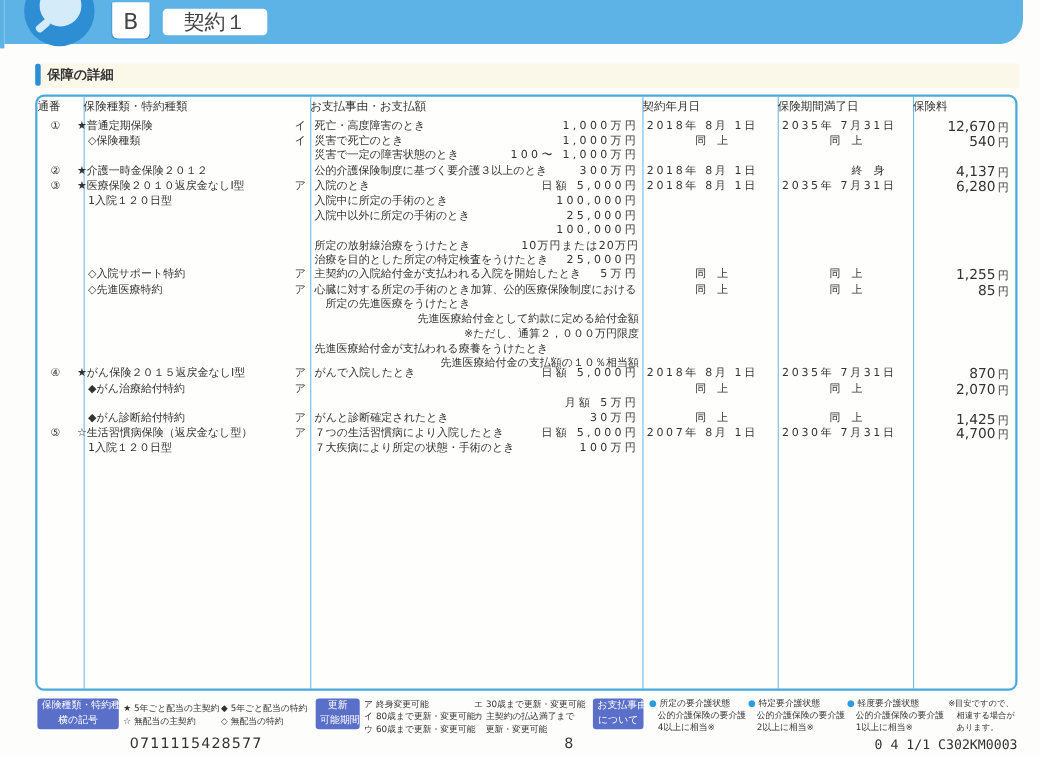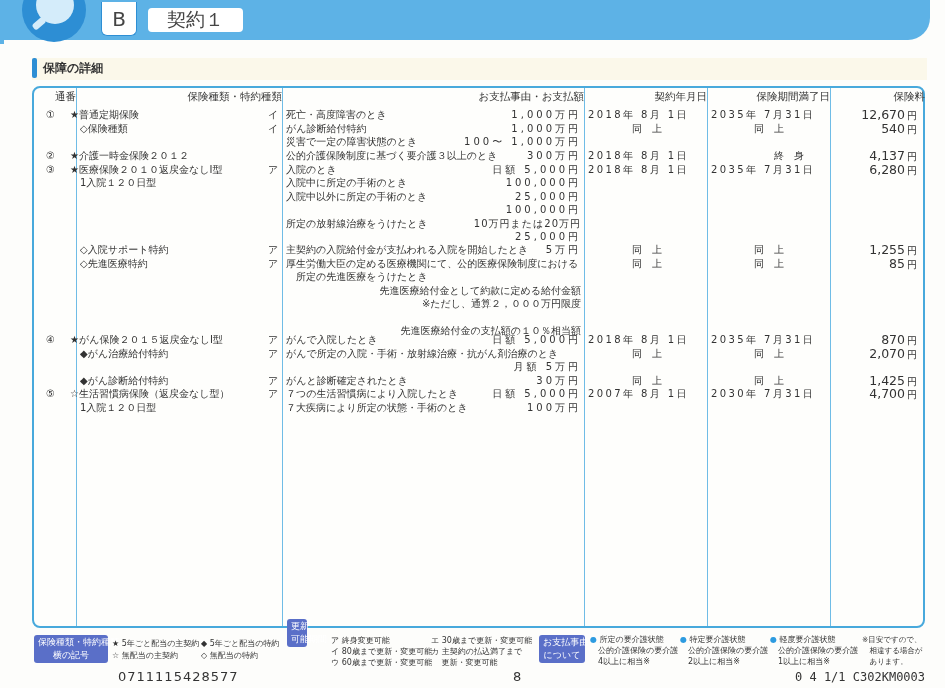--- a/index.html
+++ b/index.html
@@ -20,21 +20,21 @@
 
   
   .section { position: absolute; left: 32px; top: 58px; width: 895px; height: 22px; background: #fbf8ea; }
   .section-bar { position: absolute; left: 0; top: 0; width: 5px; height: 20px; background: #2d8ed4; border-radius: 2px; }
   .section-title { position: absolute; left: 11px; top: 2px; font-size: 12px; font-weight: bold; color: #333; }
   .section-note { position: absolute; right: 6px; top: 4px; font-size: 9px; color: #333; }
 
   
   .table { position: absolute; left: 32px; top: 86px; width: 893px; height: 542px; border: 2px solid #48a9dc; border-radius: 8px; background: #fefefc; }
   .col-line { position: absolute; top: 0; bottom: 0; width: 1px; background: #6fbce6; }
-  .th { position: absolute; top: 2px; font-size: 10.5px; text-align: right; color: #333; }
+  .th { position: absolute; top: 2px; font-size: 10.5px; text-align: left; color: #333; }
   .cell { position: absolute; font-size: 10px; line-height: 13.5px; white-space: pre; color: #333; }
   .num { position: absolute; font-size: 10px; line-height: 13.5px; white-space: pre; color: #333; text-align: right; letter-spacing: 3px; }
   .prem { position: absolute; font-size: 12.5px; line-height: 13.5px; text-align: right; color: #333; font-family: "DejaVu Sans", sans-serif; }
   .prem span.yen { font-size: 10px; margin-left: 2px; }
   .date { position: absolute; font-size: 10px; line-height: 13.5px; white-space: pre; color: #333; letter-spacing: 2.4px; }
 
   
   .legend-badge { position: absolute; height: 28px; background: #5a6fc8; color: #fff; font-size: 9px; text-align: center; line-height: 13px; padding: 1px 4px; border-radius: 3px; }
   .legend-text { position: absolute; font-size: 8px; line-height: 11px; color: #333; white-space: pre; }
   .dot { color: #2d9be0; }
@@ -134,63 +134,64 @@
   <div class="cell" style="left:12px;top:299px">⑤</div>
   <div class="cell" style="left:36px;top:299px">☆生活習慣病保険（返戻金なし型）</div>
   <div class="cell" style="left:36px;top:312.5px">　1入院１２０日型</div>
   <div class="cell" style="left:234px;top:299px">ア</div>
   <div class="date" style="left:554px;top:299px">2007年 8月 1日</div>
   <div class="date" style="left:677px;top:299px">2030年 7月31日</div>
   <div class="prem" style="right:6px;top:299px"><span>4,700</span><span class="yen">円</span></div>
 
   <div class="cell" style="left:252px;top:20px">死亡・高度障害のとき</div>
   <div class="num" style="right:342px;top:20px">1,000万円</div>
-  <div class="cell" style="left:252px;top:33.5px">がん診断給付特約</div>
+  <div class="cell" style="left:252px;top:33.5px">災害で死亡のとき</div>
   <div class="num" style="right:342px;top:33.5px">1,000万円</div>
   <div class="cell" style="left:252px;top:47px">災害で一定の障害状態のとき</div>
   <div class="num" style="right:342px;top:47px">100〜 1,000万円</div>
   <div class="cell" style="left:252px;top:61px">公的介護保険制度に基づく要介護３以上のとき</div>
   <div class="num" style="right:342px;top:61px">300万円</div>
   <div class="cell" style="left:252px;top:74.5px">入院のとき</div>
   <div class="num" style="right:342px;top:74.5px">日額 5,000円</div>
   <div class="cell" style="left:252px;top:88px">入院中に所定の手術のとき</div>
   <div class="num" style="right:342px;top:88px">100,000円</div>
   <div class="cell" style="left:252px;top:101.5px">入院中以外に所定の手術のとき</div>
   <div class="num" style="right:342px;top:101.5px">25,000円</div>
   <div class="num" style="right:342px;top:115px">100,000円</div>
   <div class="cell" style="left:252px;top:128.5px">所定の放射線治療をうけたとき</div>
   <div class="num" style="right:342px;top:128.5px;letter-spacing:1px">10万円または20万円</div>
+  <div class="cell" style="left:252px;top:142px">治療を目的とした所定の特定検査をうけたとき</div>
   <div class="num" style="right:342px;top:142px">25,000円</div>
   <div class="cell" style="left:252px;top:155px">主契約の入院給付金が支払われる入院を開始したとき</div>
   <div class="num" style="right:342px;top:155px">5万円</div>
-  <div class="cell" style="left:252px;top:168.5px">厚生労働大臣の定める医療機関にて、公的医療保険制度における</div>
+  <div class="cell" style="left:252px;top:168.5px">心臓に対する所定の手術のとき加算、公的医療保険制度における</div>
   <div class="cell" style="left:252px;top:182px">　所定の先進医療をうけたとき</div>
   <div class="num" style="right:342px;top:195.5px;letter-spacing:0">先進医療給付金として約款に定める給付金額</div>
   <div class="num" style="right:342px;top:209px;letter-spacing:0">※ただし、通算２，０００万円限度</div>
+  <div class="cell" style="left:252px;top:222.5px">先進医療給付金が支払われる療養をうけたとき</div>
   <div class="num" style="right:342px;top:236px;letter-spacing:0">先進医療給付金の支払額の１０％相当額</div>
   <div class="cell" style="left:252px;top:245px">がんで入院したとき</div>
   <div class="num" style="right:342px;top:245px">日額 5,000円</div>
-  <div class="cell" style="left:252px;top:258.5px">がんで所定の入院・手術・放射線治療・抗がん剤治療のとき</div>
   <div class="num" style="right:342px;top:272px">月額 5万円</div>
   <div class="cell" style="left:252px;top:285.5px">がんと診断確定されたとき</div>
   <div class="num" style="right:342px;top:285.5px">30万円</div>
   <div class="cell" style="left:252px;top:299px">７つの生活習慣病により入院したとき</div>
   <div class="num" style="right:342px;top:299px">日額 5,000円</div>
   <div class="cell" style="left:252px;top:312.5px">７大疾病により所定の状態・手術のとき</div>
   <div class="num" style="right:342px;top:312.5px">100万円</div>
 </div>
 
 <div class="legend-badge" style="left:34px;top:635px;width:74px;white-space:pre">保険種類・特約種類
 横の記号</div>
 <div class="legend-text" style="left:112px;top:638px">★ 5年ごと配当の主契約</div>
 <div class="legend-text" style="left:112px;top:650px">☆ 無配当の主契約</div>
 <div class="legend-text" style="left:201px;top:638px">◆ 5年ごと配当の特約</div>
 <div class="legend-text" style="left:201px;top:650px">◇ 無配当の特約</div>
 
-<div class="legend-badge" style="left:287px;top:619px;width:20px;white-space:pre">更新
+<div class="legend-badge" style="left:287px;top:635px;width:40px;white-space:pre">更新
 可能期間</div>
 <div class="legend-text" style="left:331px;top:635px">ア 終身変更可能</div>
 <div class="legend-text" style="left:331px;top:646px">イ 80歳まで更新・変更可能</div>
 <div class="legend-text" style="left:331px;top:657px">ウ 60歳まで更新・変更可能</div>
 <div class="legend-text" style="left:431px;top:635px">エ 30歳まで更新・変更可能</div>
 <div class="legend-text" style="left:431px;top:646px">カ 主契約の払込満了まで
 　 更新・変更可能</div>
 
 <div class="legend-badge" style="left:539px;top:635px;width:46px;white-space:pre">お支払事由
 について</div>

